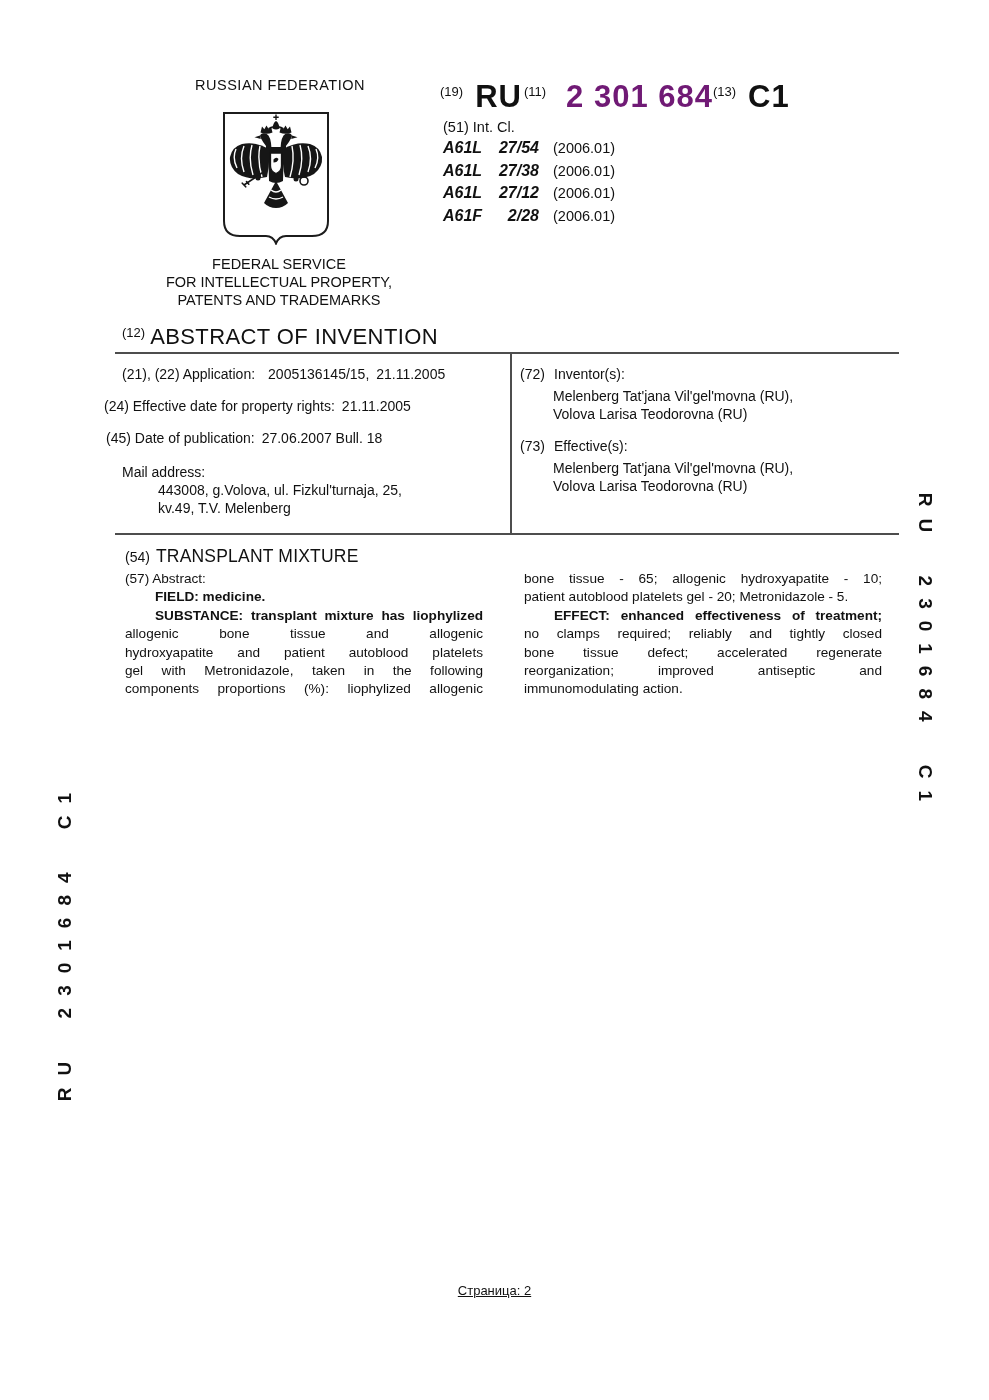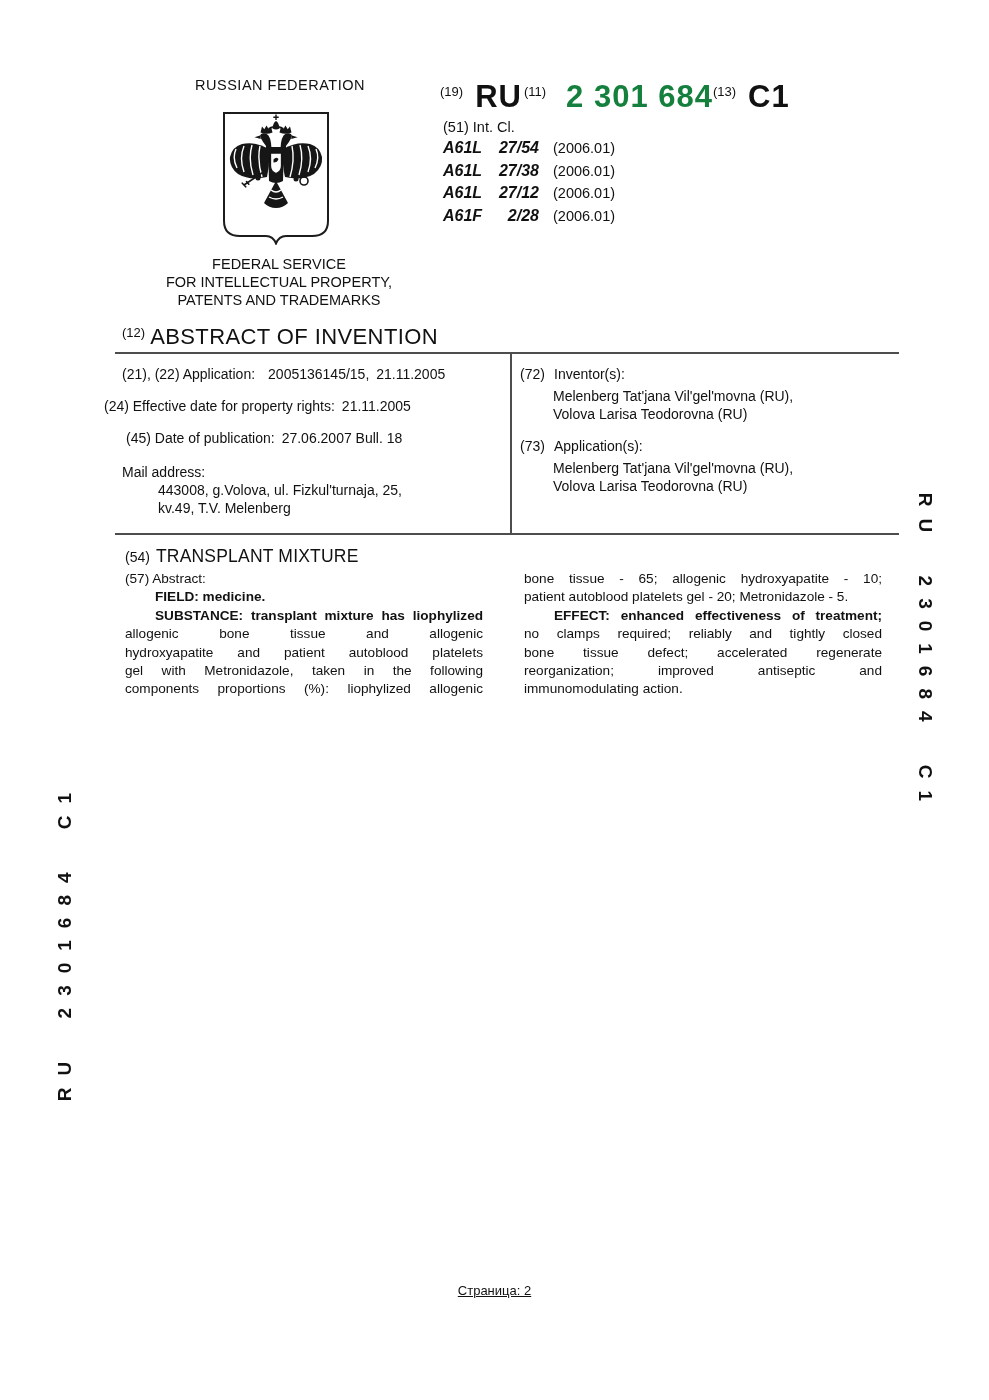--- a/index.html
+++ b/index.html
@@ -20,21 +20,21 @@
   .eg-shield{fill:#fff;stroke:#161616;stroke-width:1.3;}
   .office{left:149px;top:255px;width:260px;text-align:center;font-size:14.5px;line-height:18px;}
 
   
   .publine{left:440px;top:79px;white-space:nowrap;}
   .publine .sup{display:inline-block;font-size:13px;transform:translateY(-11px);}
   .publine .big{display:inline-block;font-size:31px;font-weight:700;letter-spacing:1px;}
   .gap19{margin-right:12px;}
   .gap11{margin-left:2px;margin-right:20px;}
   .gap13{margin-right:12px;}
-  .teal{color:#15803d;}
+  .teal{color:#701a75;}
 
   
   .intcl{left:443px;top:119px;font-size:14.5px;}
   .intcl-label{margin-bottom:4px;}
   .intcl-row{display:grid;grid-template-columns:46px 50px auto;height:22.7px;align-items:baseline;}
   .intcl-row .cls,.intcl-row .subcls{font-style:italic;font-weight:700;font-size:16px;}
   .intcl-row .subcls{text-align:right;}
   .intcl-row .ver{margin-left:14px;font-size:14.5px;}
 
   
@@ -158,34 +158,34 @@
   <div class="abs rule rule-top"></div>
   <div class="abs rule rule-bottom"></div>
   <div class="abs vdivider"></div>
 
   <div class="abs brow" style="left:122px;top:366px;">
     <span class="lbl">(21), (22) Application:</span><span class="val-b">2005136145/15, 21.11.2005</span>
   </div>
   <div class="abs brow" style="left:104px;top:398px;">
     <span class="lbl">(24)  Effective date for property rights:</span><span class="val-s">21.11.2005</span>
   </div>
-  <div class="abs brow" style="left:126px;top:430px;text-align:right;">
+  <div class="abs brow" style="left:106px;top:430px;text-align:right;">
     <span class="lbl">(45)  Date of publication:</span><span class="val-s">27.06.2007 Bull. 18</span>
   </div>
   <div class="abs brow" style="left:122px;top:464px;">Mail address:</div>
   <div class="abs brow" style="left:158px;top:482px;">443008, g.Volova, ul. Fizkul'turnaja, 25,</div>
   <div class="abs brow" style="left:158px;top:500px;">kv.49, T.V. Melenberg</div>
 
   <div class="abs brow" style="left:520px;top:366px;">
     <span class="bnum">(72)</span><span>Inventor(s):</span>
   </div>
   <div class="abs brow" style="left:553px;top:388px;">Melenberg Tat'jana Vil'gel'movna (RU),</div>
   <div class="abs brow" style="left:553px;top:406px;">Volova Larisa Teodorovna (RU)</div>
   <div class="abs brow" style="left:520px;top:438px;">
-    <span class="bnum">(73)</span><span>Application(s):</span>
+    <span class="bnum">(73)</span><span>Effective(s):</span>
   </div>
   <div class="abs brow" style="left:553px;top:460px;">Melenberg Tat'jana Vil'gel'movna (RU),</div>
   <div class="abs brow" style="left:553px;top:478px;">Volova Larisa Teodorovna (RU)</div>
 
   <div class="abs abstract-left">
     <div class="a-title">
       <span class="tnum">(54)</span><span class="ttext">TRANSPLANT MIXTURE</span>
     </div>
     <div class="ln">(57)  Abstract:</div>
     <div class="ln ind">FIELD: medicine.</div>

